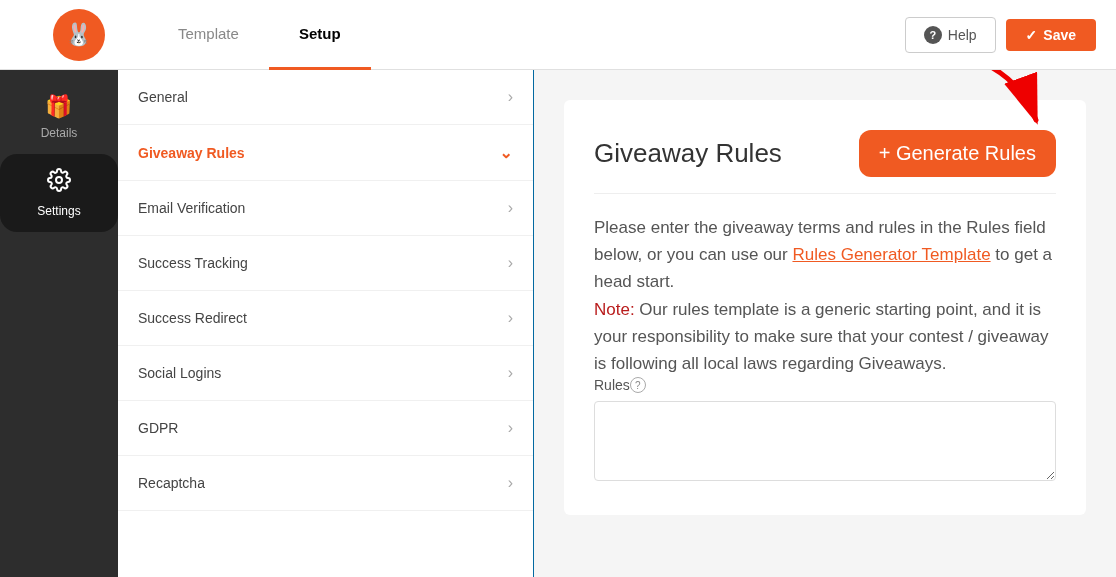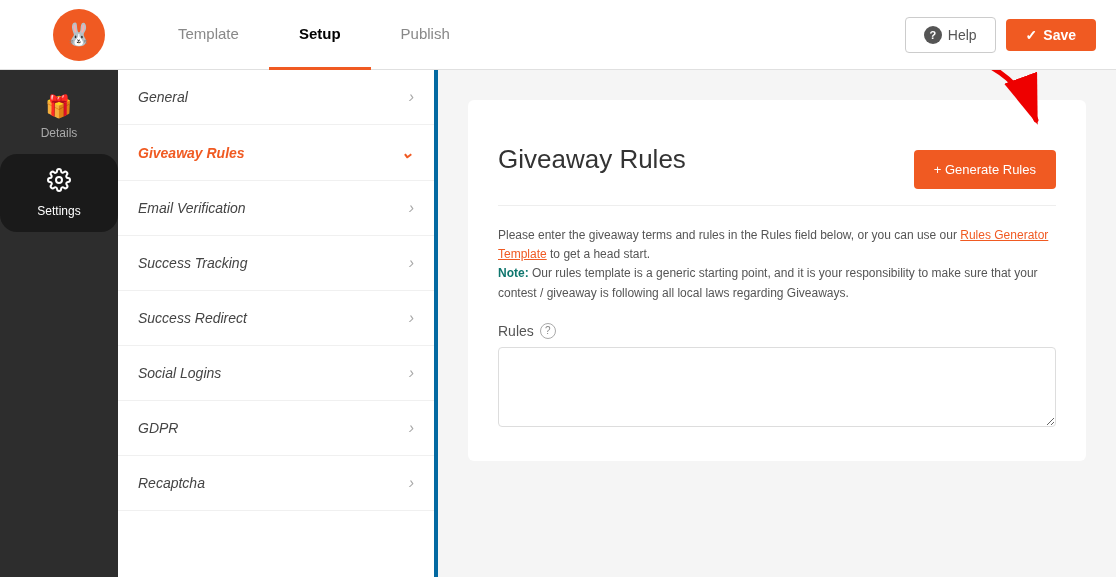--- a/index.html
+++ b/index.html
@@ -45,23 +45,22 @@
     }
     .sidebar-item {
       width: 100%; display: flex; flex-direction: column; align-items: center;
       padding: 14px 0; cursor: pointer; color: #aaa; font-size: 12px; gap: 6px;
     }
     .sidebar-item.active { background: #1a1a1a; color: #fff; border-radius: 17px; }
     .sidebar-icon { font-size: 22px; }
 
     
     .middle-panel {
-      width: 320px; background: #fff; border-right: 4px solid #0369a1;
+      width: 416px; background: #fff; border-right: 1px solid #0369a1;
       overflow-y: auto;
-      font-style: italic;
     }
     .menu-item {
       display: flex; align-items: center; justify-content: space-between;
       padding: 18px 20px; border-bottom: 1px solid #f0f0f0; cursor: pointer;
       font-size: 14px; color: #444;
     }
     .menu-item.active { color: #f05a22; font-weight: 600; }
     .menu-item .chevron { color: #aaa; font-size: 16px; }
     .menu-item.active .chevron { color: #f05a22; }
 
@@ -71,30 +70,29 @@
     }
     .content-card {
       background: #fff; border-radius: 6px; padding: 30px; position: relative;
     }
     .card-header {
       display: flex; align-items: center; justify-content: space-between;
       margin-bottom: 20px; padding-bottom: 16px; border-bottom: 1px solid #eee;
     }
     .card-title { font-size: 26px; font-weight: 400; color: #333; }
     .generate-btn {
-      background: #f05a22; color: #fff; border: none; border-radius: 4px;
-      padding: 12px 20px; font-size: 13px; cursor: pointer; font-weight: 500;
+      background: #f05a22; color: #fff; border: none; border-radius: 12px;
+      padding: 12px 20px; font-size: 20px; cursor: pointer; font-weight: 500;
       white-space: nowrap;
-      margin-top: 20px;
-    }
-    .card-description { font-size: 12px; color: #555; line-height: 1.6; margin-bottom: 20px; }
+    }
+    .card-description { font-size: 17px; color: #555; line-height: 1.6; margin-bottom: 0; }
     .link-orange { color: #f05a22; text-decoration: underline; cursor: pointer; }
-    .note-bold { font-weight: 700; color: #0f766e; }
+    .note-bold { font-weight: 400; color: #b91c1c; }
     .rules-label {
-      display: flex; align-items: center; gap: 6px; font-size: 14px;
+      display: flex; align-items: center; gap: 0; font-size: 14px;
       color: #555; margin-bottom: 8px;
     }
     .help-circle {
       width: 16px; height: 16px; border-radius: 50%; border: 1px solid #aaa;
       display: flex; align-items: center; justify-content: center;
       font-size: 10px; color: #888; cursor: pointer;
     }
     .rules-textarea {
       width: 100%; height: 80px; border: 1px solid #ddd; border-radius: 4px;
       padding: 8px; font-size: 13px; color: #555; resize: vertical;
@@ -109,23 +107,20 @@
     <div class="logo-circle">
       <span style="font-size:22px;">🐰</span>
     </div>
   </div>
   <div class="nav-tabs">
     <div class="nav-tab">
       <span>Template</span>
     </div>
     <div class="nav-tab active">
       <span>Setup</span>
-    </div>
-    <div class="nav-tab">
-      <span>Publish</span>
     </div>
   </div>
   <div class="nav-right">
     <button class="help-btn">
       <span style="width:18px;height:18px;border-radius:50%;background:#555;color:#fff;font-size:11px;display:flex;align-items:center;justify-content:center;font-weight:bold;">?</span>
       <span>Help</span>
     </button>
     <button class="save-btn">
       <span>✓</span>
       <span>Save</span>

